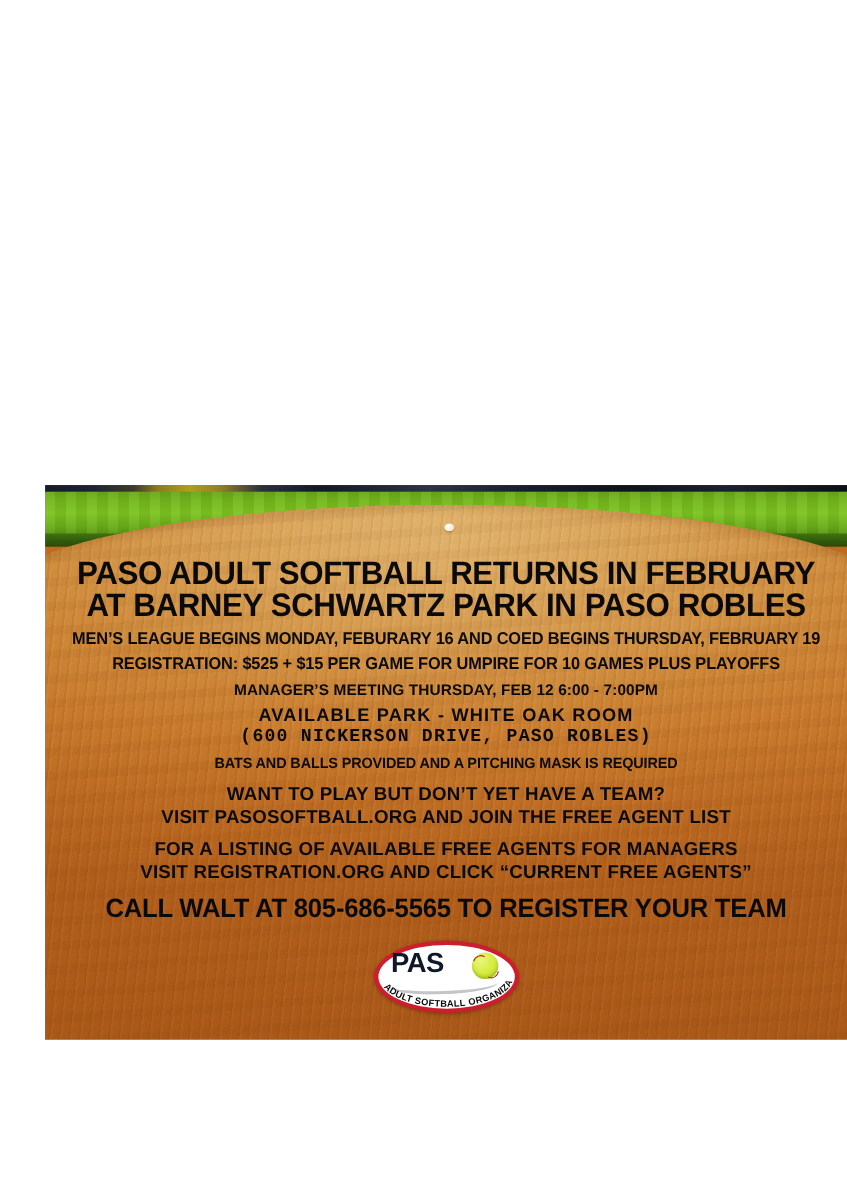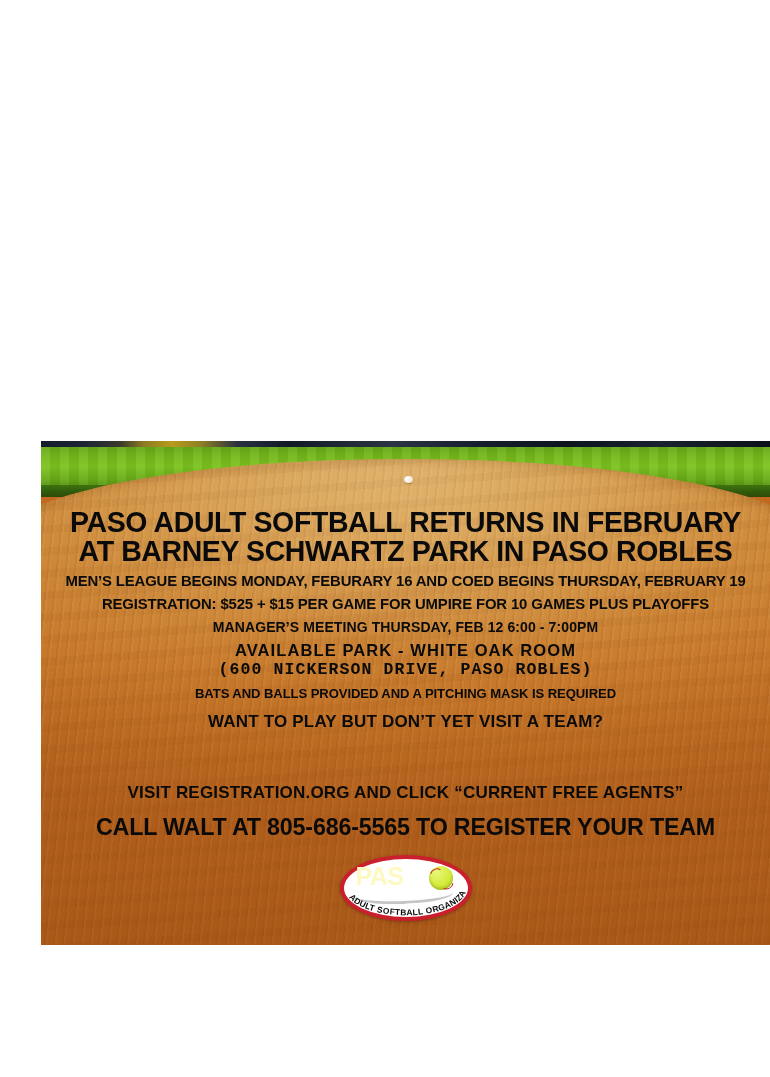--- a/index.html
+++ b/index.html
@@ -217,21 +217,21 @@
     box-sizing: border-box;
     box-shadow: 0 1px 3px rgba(60,25,5,0.4);
   }
   .logo-pas {
     position: absolute;
     left: 16px;
     top: 9px;
     font-size: 25px;
     font-weight: 700;
     letter-spacing: -0.5px;
-    color: #fef9c3;
+    color: #0f172a;
     line-height: 25px;
   }
   .logo-ball {
     position: absolute;
     right: 19px;
     top: 11px;
     width: 24px;
     height: 24px;
     border-radius: 50%;
     background: radial-gradient(circle at 33% 28%, #e8f77a 0%, #d4ec3c 55%, #b6cf22 100%);
@@ -298,21 +298,23 @@
 
     <div class="sub s1">MEN’S LEAGUE BEGINS MONDAY, FEBURARY 16 AND COED BEGINS THURSDAY, FEBRUARY 19</div>
     <div class="sub s2">REGISTRATION: $525 + $15 PER GAME FOR UMPIRE FOR 10 GAMES PLUS PLAYOFFS</div>
 
     <div class="meet m1">MANAGER’S MEETING THURSDAY, FEB 12 6:00 - 7:00PM</div>
     <div class="meet m2">AVAILABLE PARK - WHITE OAK ROOM</div>
     <div class="meet m3">(600 NICKERSON DRIVE, PASO ROBLES)</div>
 
     <div class="note n1">BATS AND BALLS PROVIDED AND A PITCHING MASK IS REQUIRED</div>
 
-    <div class="block b1">WANT TO PLAY BUT DON’T YET VISIT A TEAM?</div>
+    <div class="block b1">WANT TO PLAY BUT DON’T YET HAVE A TEAM?</div>
+    <div class="block b2">VISIT PASOSOFTBALL.ORG AND JOIN THE FREE AGENT LIST</div>
+    <div class="block b3">FOR A LISTING OF AVAILABLE FREE AGENTS FOR MANAGERS</div>
     <div class="block b4">VISIT REGISTRATION.ORG AND CLICK “CURRENT FREE AGENTS”</div>
 
     <div class="call">CALL WALT AT 805-686-5565 TO REGISTER YOUR TEAM</div>
 
     <div class="logo">
       <div class="logo-oval"></div>
       <div class="logo-swoosh"></div>
       <div class="logo-pas">PAS</div>
       <div class="logo-ball"></div>
       <svg class="logo-arc" viewBox="0 0 132 28">

